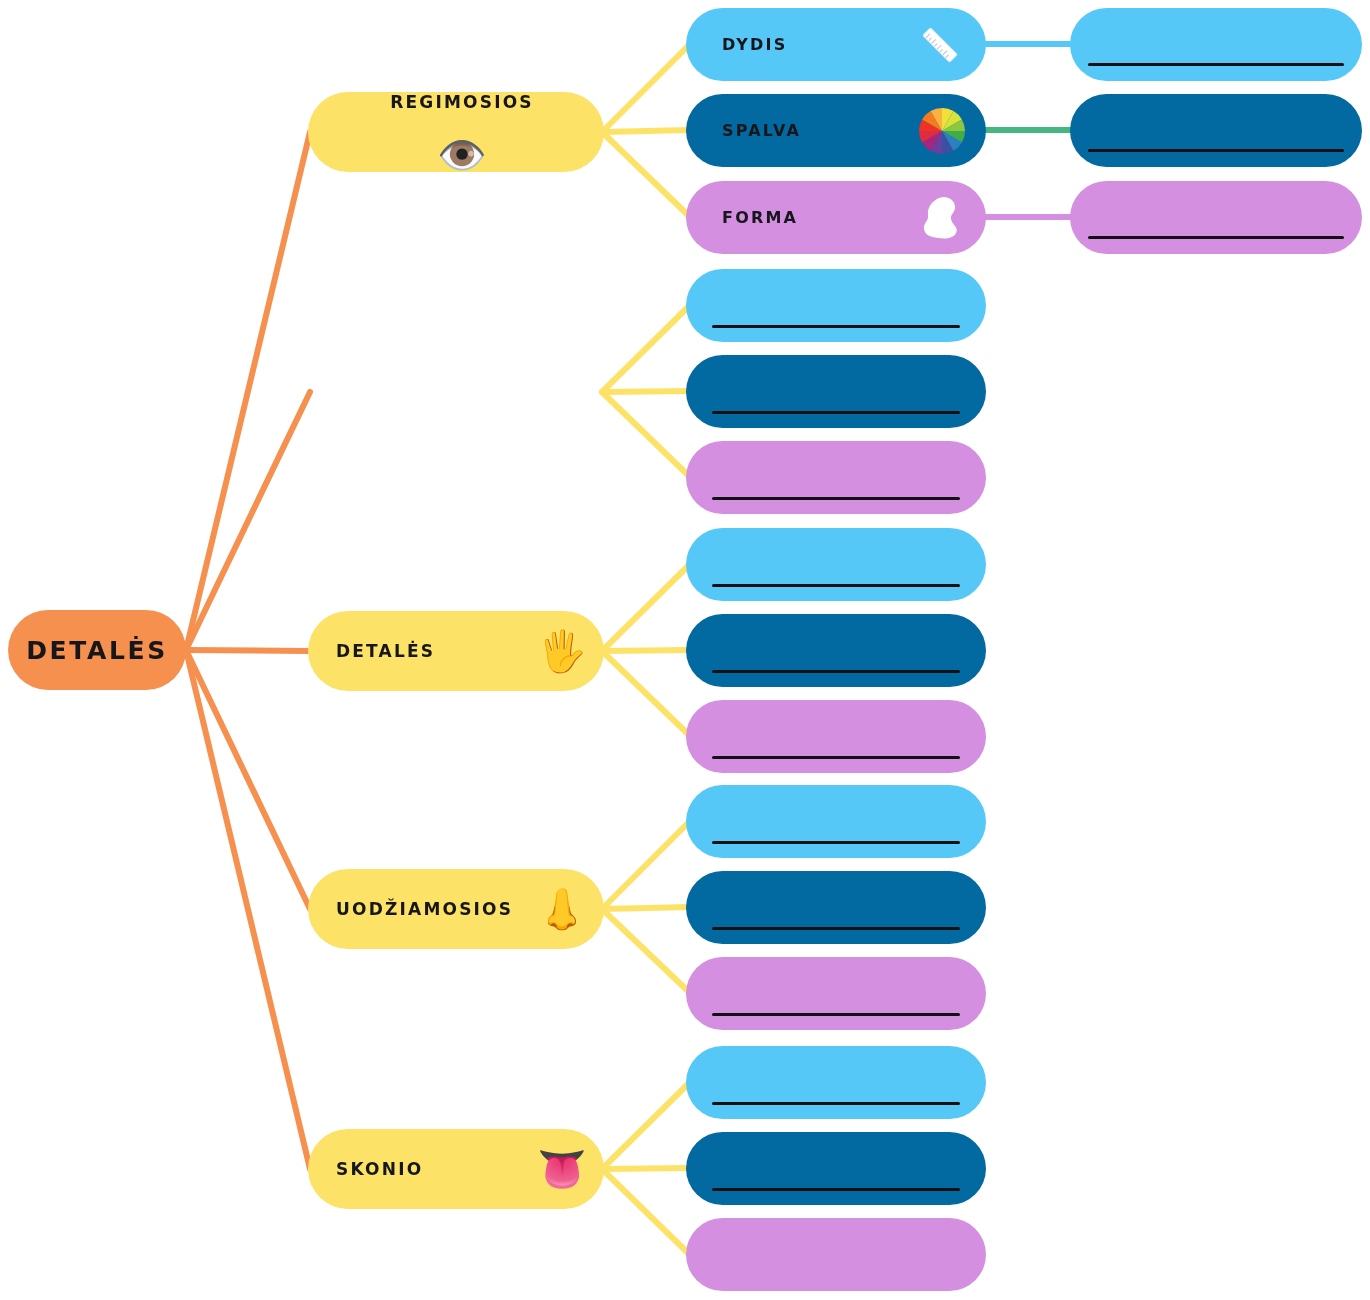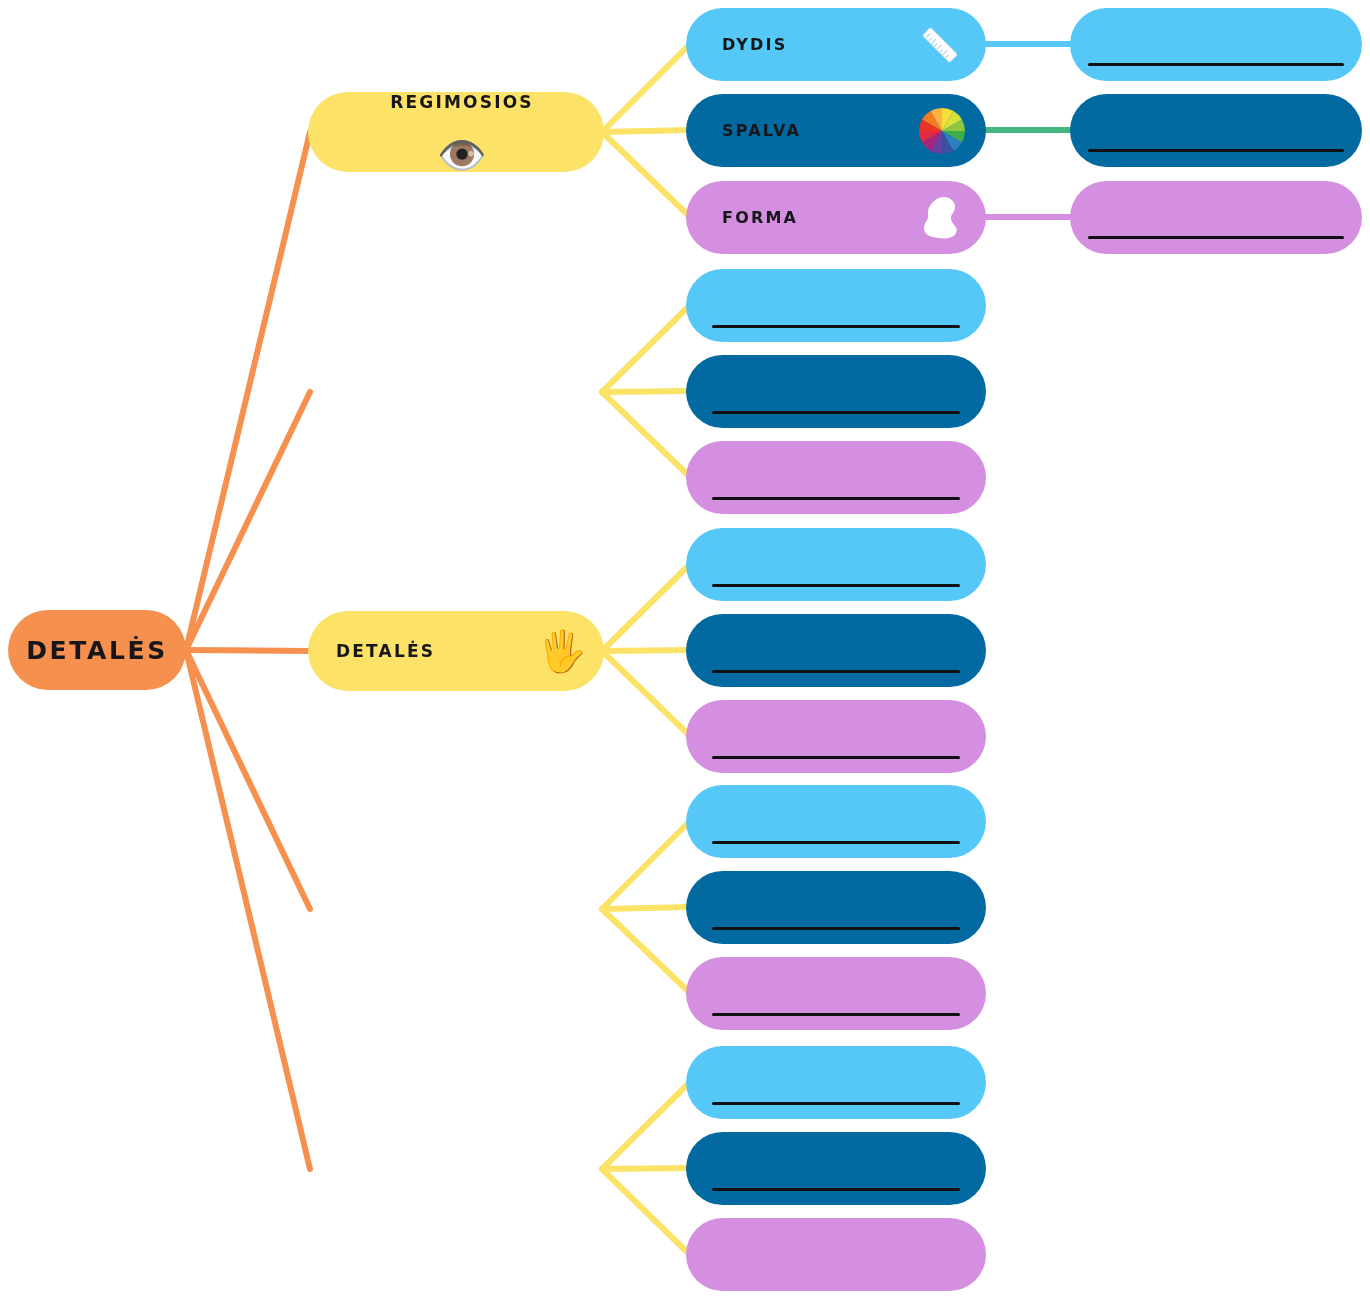--- a/index.html
+++ b/index.html
@@ -159,21 +159,29 @@
     <span class="node-label">REGIMOSIOS</span>
     <span class="emoji">👁️</span>
   </div>
 
 
   <div class="node branch" style="top:611px;">
     <span class="node-label">DETALĖS</span>
     <span class="emoji">🖐️</span>
   </div>
 
-
+  <div class="node branch" style="top:869px;">
+    <span class="node-label">UODŽIAMOSIOS</span>
+    <span class="emoji">👃</span>
+  </div>
+
+  <div class="node branch" style="top:1129px;">
+    <span class="node-label">SKONIO</span>
+    <span class="emoji">👅</span>
+  </div>
 
   <div class="node leaf blue" style="top:8px;">
     <span class="node-label">DYDIS</span>
     <span class="emoji">
       <svg class="ruler-icon" width="48" height="48" viewBox="0 0 48 48">
         <g transform="rotate(-45 24 24)">
           <rect x="18.5" y="5" width="11" height="38" rx="1.5" fill="#ffffff" stroke="#dfe7ea" stroke-width="1"></rect>
           <g stroke="#b9c7cc" stroke-width="1">
             <line x1="19" y1="9" x2="25" y2="9"></line>
             <line x1="19" y1="13" x2="23" y2="13"></line>

